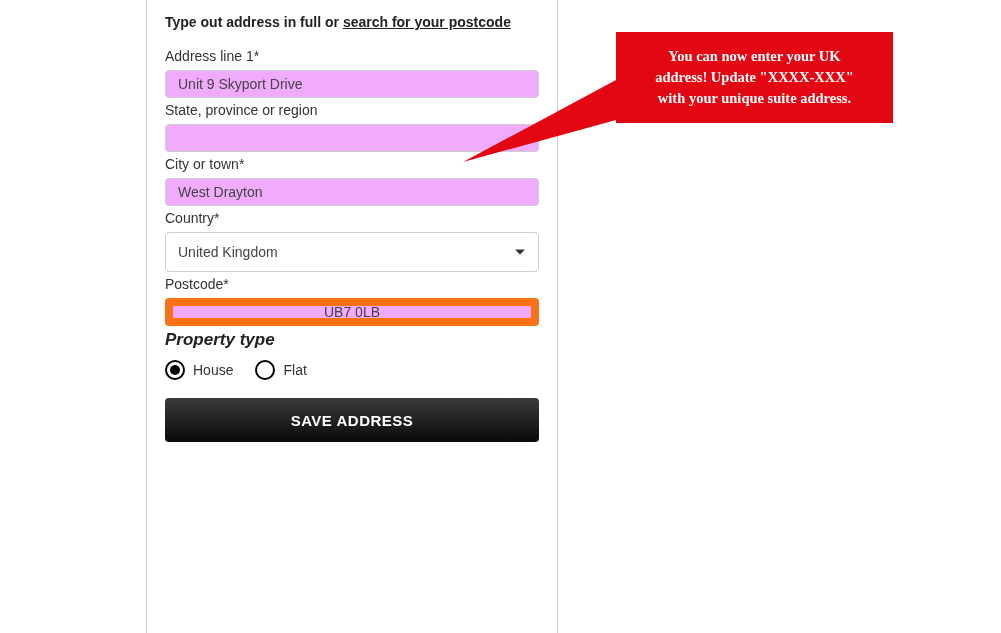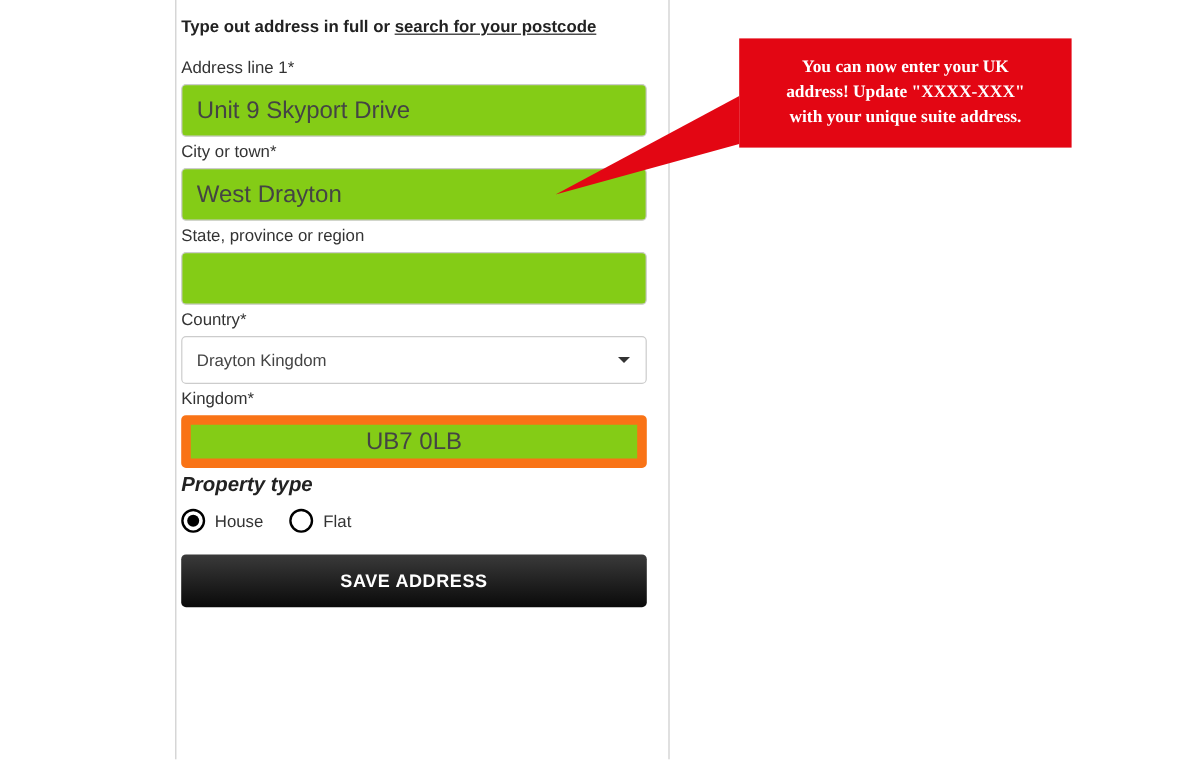--- a/index.html
+++ b/index.html
@@ -18,21 +18,21 @@
       position: relative;
     }
     .panel {
       position: absolute;
       left: 146px;
       top: 0;
       width: 412px;
       height: 633px;
       border-left: 1px solid #ccc;
       border-right: 1px solid #ccc;
-      padding: 14px 18px 0 4px;
+      padding: 14px 18px 0 18px;
     }
     .instruction {
       font-size: 14px;
       font-weight: 600;
       color: #222;
       margin-bottom: 18px;
     }
     .instruction .link {
       text-decoration: underline;
       font-weight: 700;
@@ -42,27 +42,27 @@
       margin-bottom: 4px;
     }
     .label {
       font-size: 14px;
       color: #333;
       margin-bottom: 6px;
       display: block;
     }
     .input {
       width: 100%;
-      height: 44px;
+      height: 28px;
       border: 1px solid #ccc;
       border-radius: 4px;
       padding: 0 12px;
-      font-size: 20px;
+      font-size: 14px;
       color: #444;
-      background: #84cc16;
+      background: #f0abfc;
       outline: none;
     }
     .input.focused {
       border: 8px solid #f97316;
       padding: 0 11px;
       text-align: center;
     }
     .select-wrap {
       position: relative;
     }
@@ -177,41 +177,41 @@
     <span>Type out address in full or </span><span class="link">search for your postcode</span>
   </div>
 
   <div class="form-group">
     <label class="label">Address line 1*</label>
     <input class="input" type="text" value="Unit 9 Skyport Drive" style="">
   </div>
 
 
   <div class="form-group">
+    <label class="label">State, province or region</label>
+    <input class="input" type="text" value="" style="">
+  </div>
+
+  <div class="form-group">
     <label class="label">City or town*</label>
     <input class="input" type="text" value="West Drayton" style="">
-  </div>
-
-  <div class="form-group">
-    <label class="label">State, province or region</label>
-    <input class="input" type="text" value="" style="">
   </div>
 
   <div class="form-group">
     <label class="label">Country*</label>
     <div class="select-wrap">
       <div class="select">
-        <span>Drayton Kingdom</span>
+        <span>United Kingdom</span>
       </div>
       <div class="caret"></div>
     </div>
   </div>
 
   <div class="form-group">
-    <label class="label">Kingdom*</label>
+    <label class="label">Postcode*</label>
     <input class="input focused" type="text" value="UB7 0LB" style="">
   </div>
 
   <div>
     <div class="section-heading">Property type</div>
     <div class="radio-row">
       <div class="radio-item">
         <span class="radio-circle">
             <span class="radio-dot"></span>
           </span>

